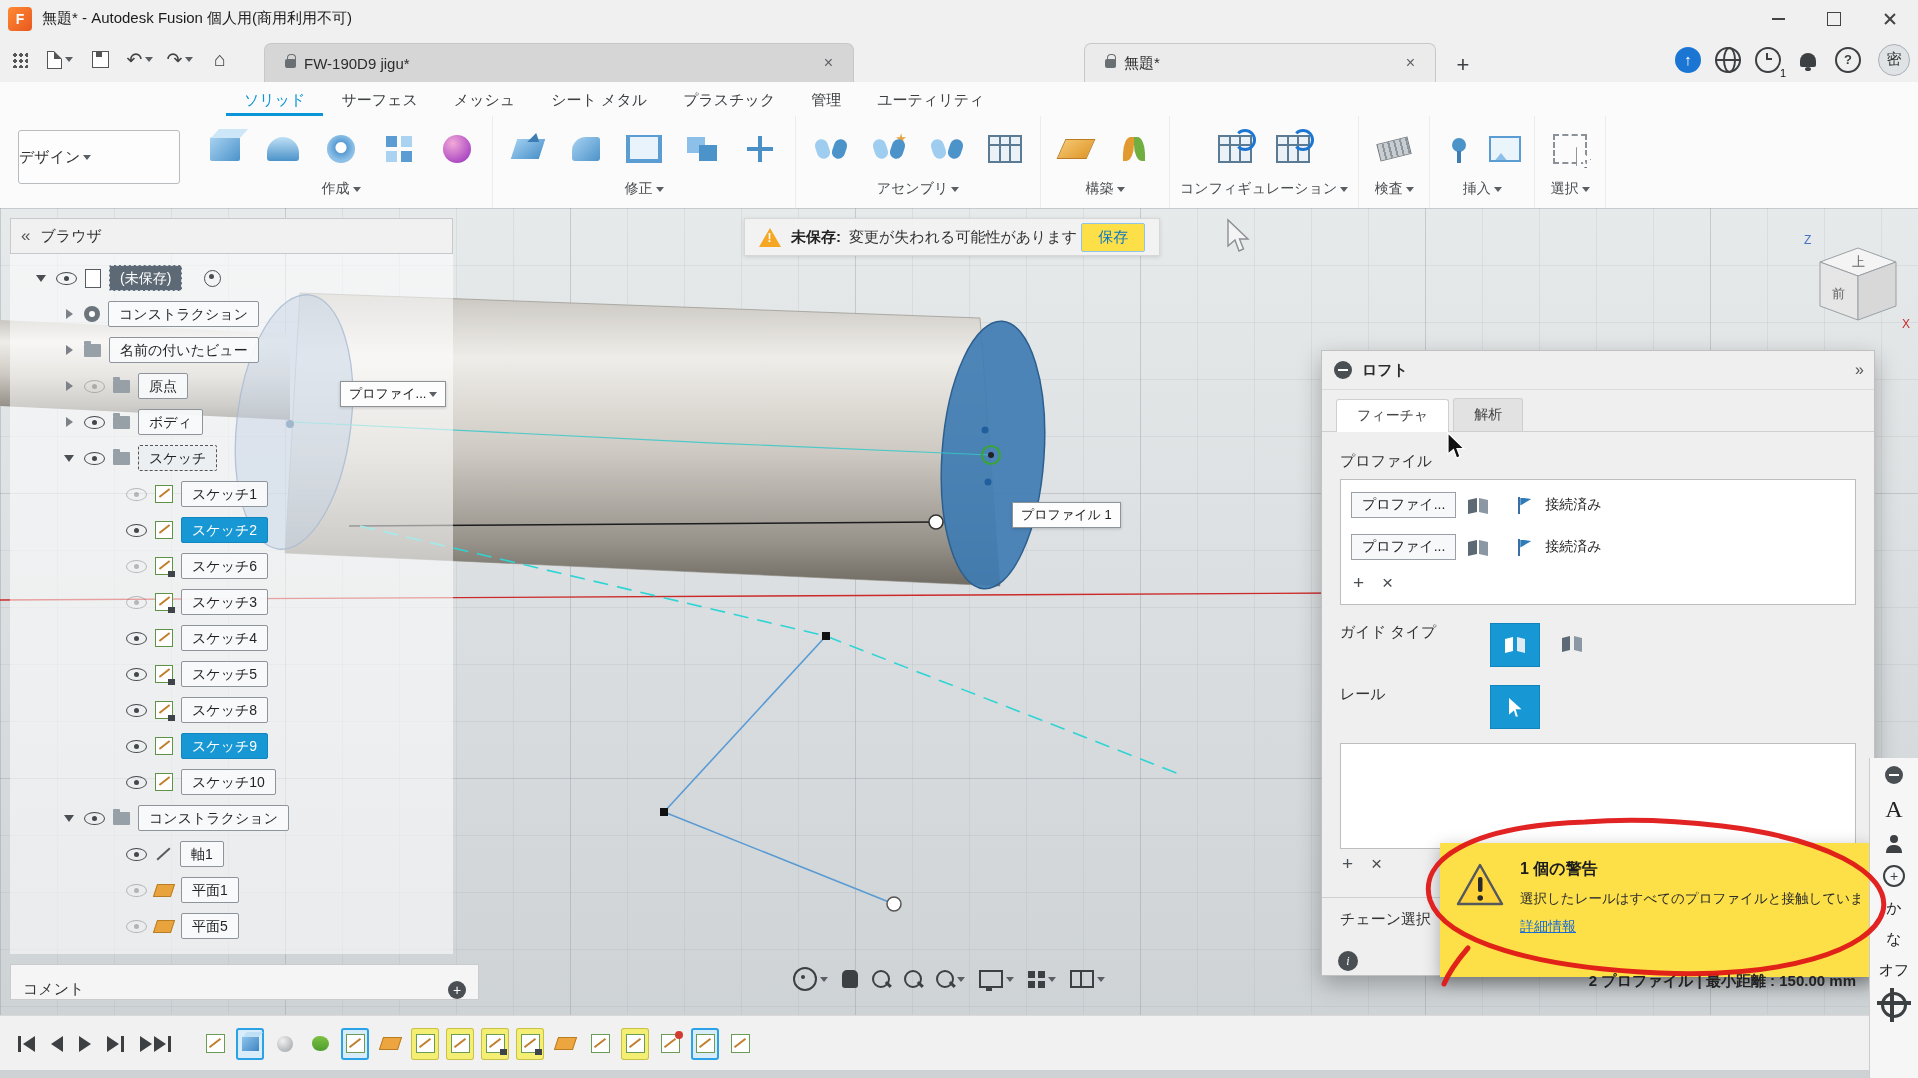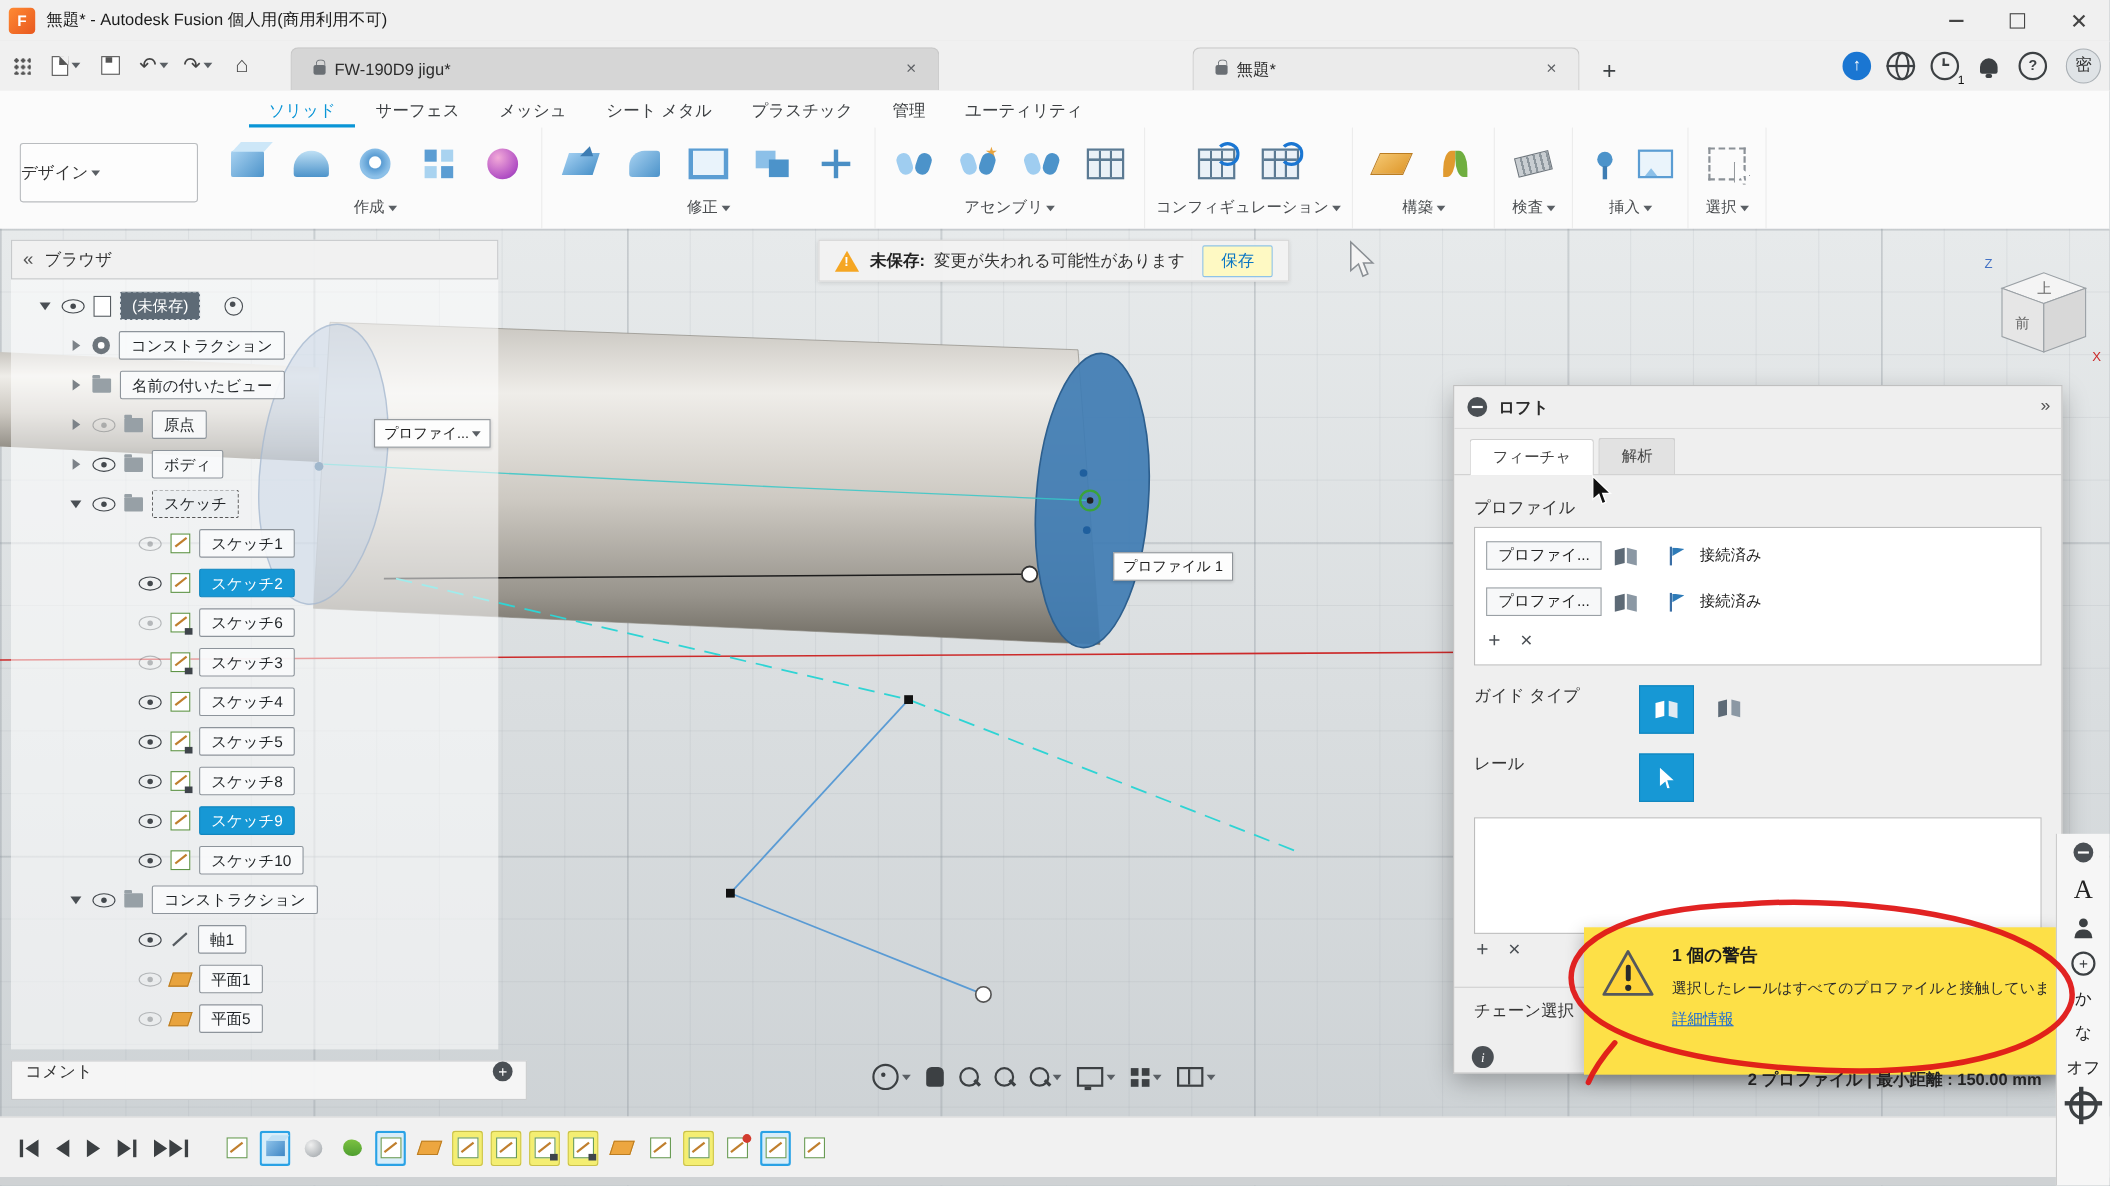--- a/index.html
+++ b/index.html
@@ -122,21 +122,21 @@
       linear-gradient(#e7eaeb,#ccd1d4);}
   .scene{position:absolute;left:0;top:208px;pointer-events:none;}
   
   .unsaved{position:absolute;left:744px;top:218px;height:36px;background:rgba(242,242,242,.97);
            border:1px solid #d7d7d7;display:flex;align-items:center;padding:0 14px;box-shadow:0 1px 4px rgba(0,0,0,.12);}
   .warn-tri{width:0;height:0;border-left:11px solid transparent;border-right:11px solid transparent;
             border-bottom:19px solid #f5a623;position:relative;margin-right:10px;}
   .warn-tri::after{content:"!";position:absolute;left:-2.5px;top:3px;font-size:12px;font-weight:bold;color:#fff;}
   .unsaved b{margin-right:8px;font-size:15px;}
   .unsaved span.msg{font-size:15px;color:#333;}
-  .savebtn{margin-left:16px;padding:4px 16px;font-size:15px;color:#0b76c4;background:#fef9c3;
+  .savebtn{margin-left:4px;padding:4px 16px;font-size:15px;color:#0b76c4;background:#fde047;
            border:1px solid #8fc3e8;border-radius:2px;}
   
   .browser{position:absolute;left:10px;top:218px;width:443px;background:rgba(255,255,255,.55);}
   .bhead{height:34px;background:rgba(240,240,240,.95);border:1px solid #c7c9cb;display:flex;align-items:center;padding:0 10px;font-size:15px;color:#333;}
   .bhead .chev{font-size:17px;color:#555;margin-right:10px;}
   .circ-minus{width:18px;height:18px;border-radius:50%;background:#4a4f54;position:relative;}
   .circ-minus::after{content:"";position:absolute;left:4px;right:4px;top:8px;height:2px;background:#fff;}
   .circ-plus{width:18px;height:18px;border-radius:50%;background:#4a4f54;color:#fff;display:flex;align-items:center;justify-content:center;font-size:14px;}
   .btree{padding:6px 0 10px;}
   .trow{display:flex;align-items:center;height:36px;gap:8px;}
@@ -204,21 +204,21 @@
   .infocirc{width:20px;height:20px;border-radius:50%;background:#4a4f54;color:#fff;display:flex;align-items:center;justify-content:center;font-size:12px;font-style:italic;font-family:"Liberation Serif",serif;}
   
   .loftwarn{position:absolute;left:118px;top:492px;width:434px;min-height:134px;background:#fde047;
             box-shadow:0 5px 16px rgba(0,0,0,.3);padding:12px 14px 10px 80px;box-sizing:border-box;}
   .bigtri{position:absolute;left:14px;top:18px;}
   .loftwarn .wtitle{font-size:16px;font-weight:bold;color:#1c1c1c;margin:4px 0 10px;}
   .loftwarn .wmsg{font-size:13.5px;color:#2b2b2b;margin-bottom:10px;white-space:nowrap;overflow:hidden;}
   .loftwarn a{color:#1a6bd8;font-size:14px;text-decoration:underline;}
   
   .commentbar{position:absolute;left:10px;top:964px;width:443px;height:34px;background:rgba(247,247,247,.95);
-              border:1px solid #c9cbcd;display:flex;align-items:flex-start;padding:0 12px;font-size:15px;color:#333;}
+              border:1px solid #c9cbcd;display:flex;align-items:flex-end;padding:0 12px;font-size:15px;color:#333;}
   .navbar{position:absolute;left:788px;top:962px;height:34px;display:flex;align-items:center;gap:4px;}
   .nv{height:30px;display:flex;align-items:center;justify-content:center;padding:0 5px;color:#3c4043;}
   .orb{width:20px;height:20px;border:2px solid #3c4043;border-radius:50%;position:relative;}
   .orb::after{content:"";position:absolute;left:6px;top:6px;width:4px;height:4px;border-radius:50%;background:#3c4043;}
   .handi{width:16px;height:18px;background:#3c4043;border-radius:5px 5px 3px 3px;}
   .magi{width:14px;height:14px;border:2.5px solid #3c4043;border-radius:50%;position:relative;}
   .magi::after{content:"";position:absolute;left:11px;top:11px;width:7px;height:2.5px;background:#3c4043;transform:rotate(45deg);}
   .monitori{width:20px;height:14px;border:2px solid #3c4043;position:relative;}
   .monitori::after{content:"";position:absolute;left:5px;bottom:-5px;width:6px;height:3px;background:#3c4043;}
   .grid4{width:17px;height:17px;background:
@@ -422,46 +422,46 @@
             </span>
         </div>
         <div class="rlabel">
             <span>アセンブリ</span>
             <span class="caret"></span>
           </div>
       </div>
       <div class="rgroup">
         <div class="ricons">
           <span class="rbi">
+              <span class="i-planeo"></span>
+            </span>
+          <span class="rbi">
+              <span class="i-leaf"></span>
+            </span>
+        </div>
+        <div class="rlabel">
+            <span>構築</span>
+            <span class="caret"></span>
+          </div>
+      </div>
+      <div class="rgroup">
+        <div class="ricons">
+          <span class="rbi">
               <span class="i-table i-config">
                 <span class="cfgarrow"></span>
               </span>
             </span>
           <span class="rbi">
               <span class="i-table i-config">
                 <span class="cfgarrow"></span>
               </span>
             </span>
         </div>
         <div class="rlabel">
             <span>コンフィギュレーション</span>
-            <span class="caret"></span>
-          </div>
-      </div>
-      <div class="rgroup">
-        <div class="ricons">
-          <span class="rbi">
-              <span class="i-planeo"></span>
-            </span>
-          <span class="rbi">
-              <span class="i-leaf"></span>
-            </span>
-        </div>
-        <div class="rlabel">
-            <span>構築</span>
             <span class="caret"></span>
           </div>
       </div>
       <div class="rgroup">
         <div class="ricons">
           <span class="rbi">
               <span class="i-measure"></span>
             </span>
         </div>
         <div class="rlabel">

